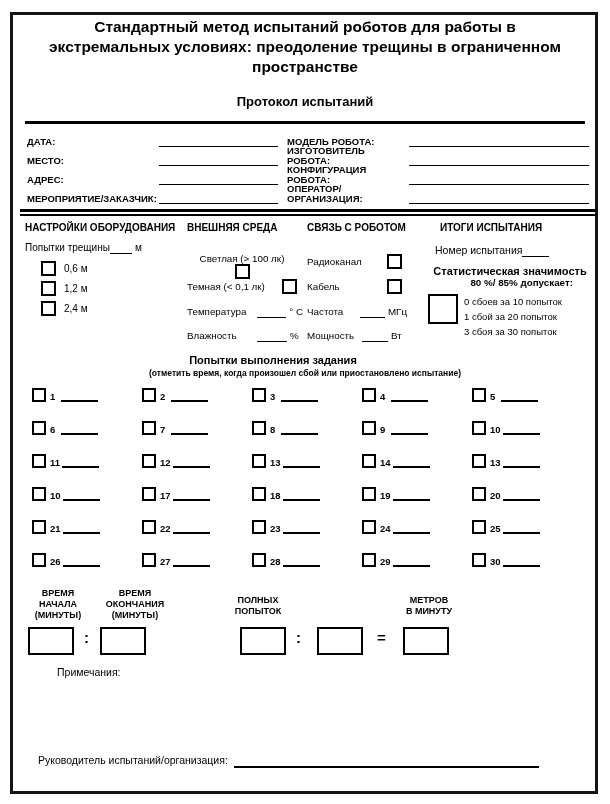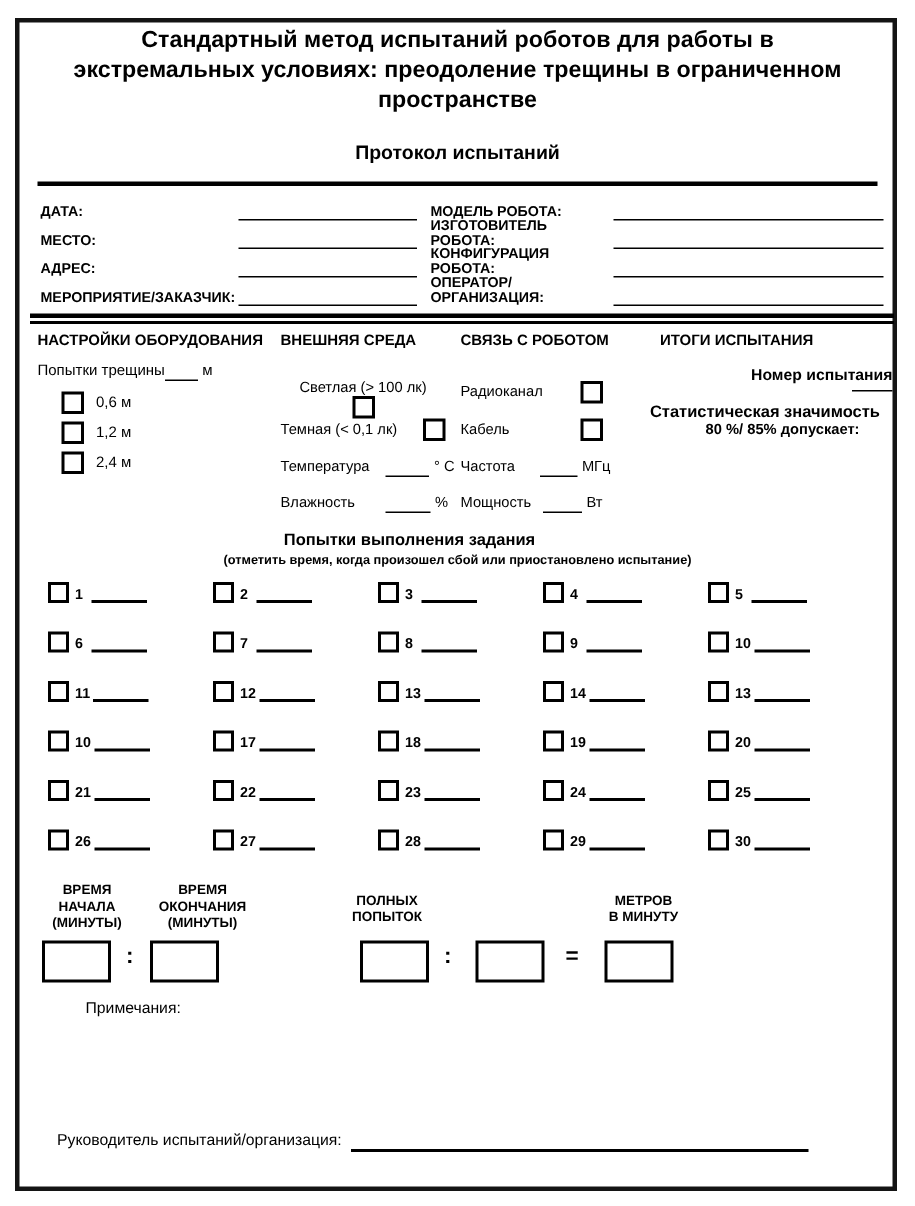--- a/index.html
+++ b/index.html
@@ -62,21 +62,21 @@
   .col2 .meas-row .lbl { width:70px; }
   .col3 .meas-row .lbl { width:55px; }
   .meas-row .wline { height:4px; border-bottom:1.6px solid #000; }
   .col2 .meas-row .wline { width:30px; }
   .col3 .meas-row .wline { width:26px; }
   .meas-row .unit { line-height:1; padding-bottom:1px; margin-left:3px; white-space:nowrap; }
 
   .col4 { left:425px; top:222px; width:170px; }
   .col4 .colhead { padding-left:15px; }
   .testnum-row { display:flex; align-items:flex-end; margin-top:12px; padding-left:10px;
-                 font-weight:bold; font-size:10.5px;flex-direction:column; }
+                 font-weight:normal; font-size:10.5px; }
   .testnum-row .lbl { line-height:1; padding-bottom:1px; }
   .testnum-row .wline { width:27px; height:4px; border-bottom:1.8px solid #000; }
   .sig1 { margin-top:8px; font-weight:bold; font-size:11px; text-align:center; white-space:nowrap; }
   .sig2 { font-weight:bold; font-size:9.8px; text-align:right; padding-right:22px; white-space:nowrap; }
   .allow-row { display:flex; margin-top:6px; }
   .bigbox { width:30px; height:30px; border:2.5px solid #000; margin-left:3px; flex:none; }
   .allow-list { margin-left:6px; font-size:9.5px; line-height:15px; white-space:nowrap; }
 
   
   .att-title { left:0; top:354px; width:546px; text-align:center; font-weight:bold; font-size:11px; }
@@ -217,20 +217,31 @@
   </div>
 
   <div class="col4 abs">
     <div class="colhead">ИТОГИ ИСПЫТАНИЯ</div>
     <div class="testnum-row">
       <span class="lbl">Номер испытания</span>
       <span class="wline"></span>
     </div>
     <div class="sig1">Статистическая значимость</div>
     <div class="sig2">80 %/ 85% допускает:</div>
+    <div class="allow-row">
+      <span class="bigbox"></span>
+      <div class="allow-list">
+
+          <div>0 сбоев за 10 попыток</div>
+
+          <div>1 сбой за 20 попыток</div>
+
+          <div>3 сбоя за 30 попыток</div>
+        </div>
+    </div>
   </div>
 
   <div class="att-title abs">Попытки выполнения задания</div>
   <div class="att-sub abs">(отметить время, когда произошел сбой или приостановлено испытание)</div>
   <div class="att-grid abs">
 
       <div class="att-cell">
         <span class="att-box"></span>
         <span class="att-num">1</span>
         <span class="att-line"></span>

